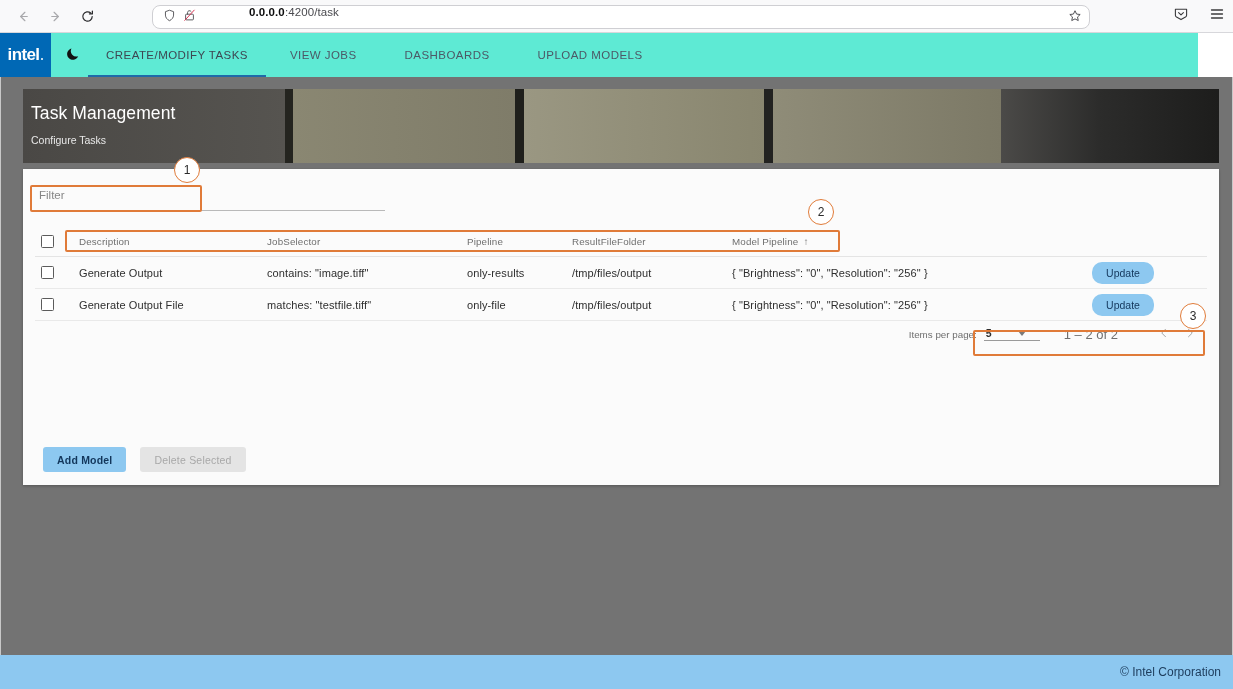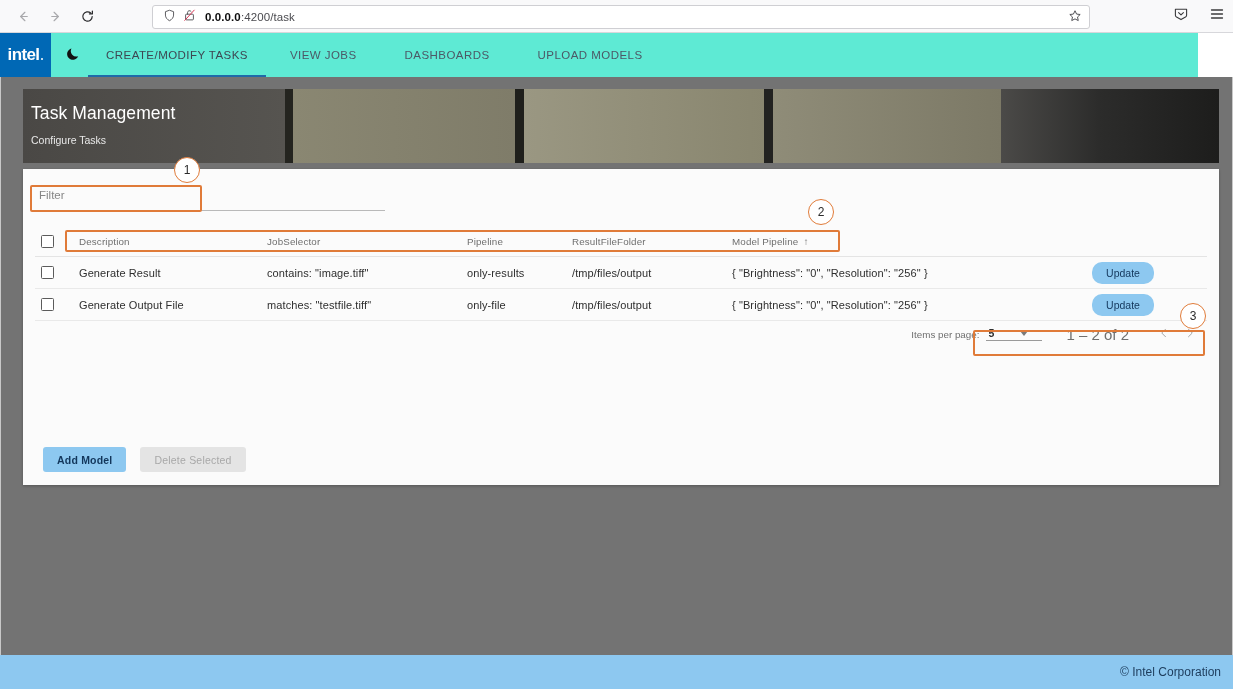--- a/index.html
+++ b/index.html
@@ -26,23 +26,24 @@
     color: #4a4a4f; border-radius: 3px;
   }
   .nav-btn svg { display: block; }
   .nav-btn.disabled { opacity: .45; }
 
   .urlbar {
     position: absolute; left: 152px; top: 5px;
     width: 938px; height: 24px;
     background: #ffffff;
     border: 1px solid #cfcfd3;
-    border-radius: 3px;
-    display: flex; align-items: center;
+    border-radius: 8px;
+    display: flex; 
     padding: 0 6px;
+    gap: 44px;
   }
   .url-icons { display: flex; align-items: center; gap: 7px; padding-left: 4px; }
   .url-text {
     font-size: 11.5px; color: #0c0c0d;
     margin-left: 9px; letter-spacing: .1px;
     white-space: nowrap;
   }
   .url-host { font-weight: bold; }
   .url-path { color: #4a4a4f; }
   .star-btn {
@@ -187,21 +188,21 @@
     display: flex; align-items: center; gap: 26px;
     border-bottom: 1px solid #9a9a9a; padding: 0 2px 1px 2px;
     min-width: 56px;
   }
   .pg-value { font-size: 10.5px; color: #2e2e2e; font-weight: bold; }
   .pg-caret {
     width: 0; height: 0;
     border-left: 4px solid transparent; border-right: 4px solid transparent;
     border-top: 5px solid #7a7a7a;
   }
-  .pg-range { font-size: 15px; color: #6f6f6f; margin: 0 22px 0 24px; }
+  .pg-range { font-size: 13px; color: #6f6f6f; margin: 0 33px 0 24px; }
   .pg-btn {
     width: 26px; height: 22px;
     display: flex; align-items: center; justify-content: center;
     color: #9b9b9b; font-size: 14px;
   }
 
   
   .actions { position: absolute; left: 20px; top: 278px; display: flex; gap: 14px; }
   .btn-add {
     background: #8dc8f0; color: #12365b;
@@ -404,21 +405,21 @@
         <div class="c-model th">
           <span>Model Pipeline</span><span class="sort-arrow">↑</span>
         </div>
         <div class="c-act"></div>
       </div>
 
       <div class="tbl-row">
         <div class="cb-cell">
           <span class="cb"></span>
         </div>
-        <div class="c-desc td">Generate Result</div>
+        <div class="c-desc td">Generate Output</div>
         <div class="c-job td">contains: "image.tiff"</div>
         <div class="c-pipe td">only-results</div>
         <div class="c-res td">/tmp/files/output</div>
         <div class="c-model td">{ "Brightness": "0", "Resolution": "256" }</div>
         <div class="c-act">
           <button class="btn-update">Update</button>
         </div>
       </div>
 
       <div class="tbl-row">

